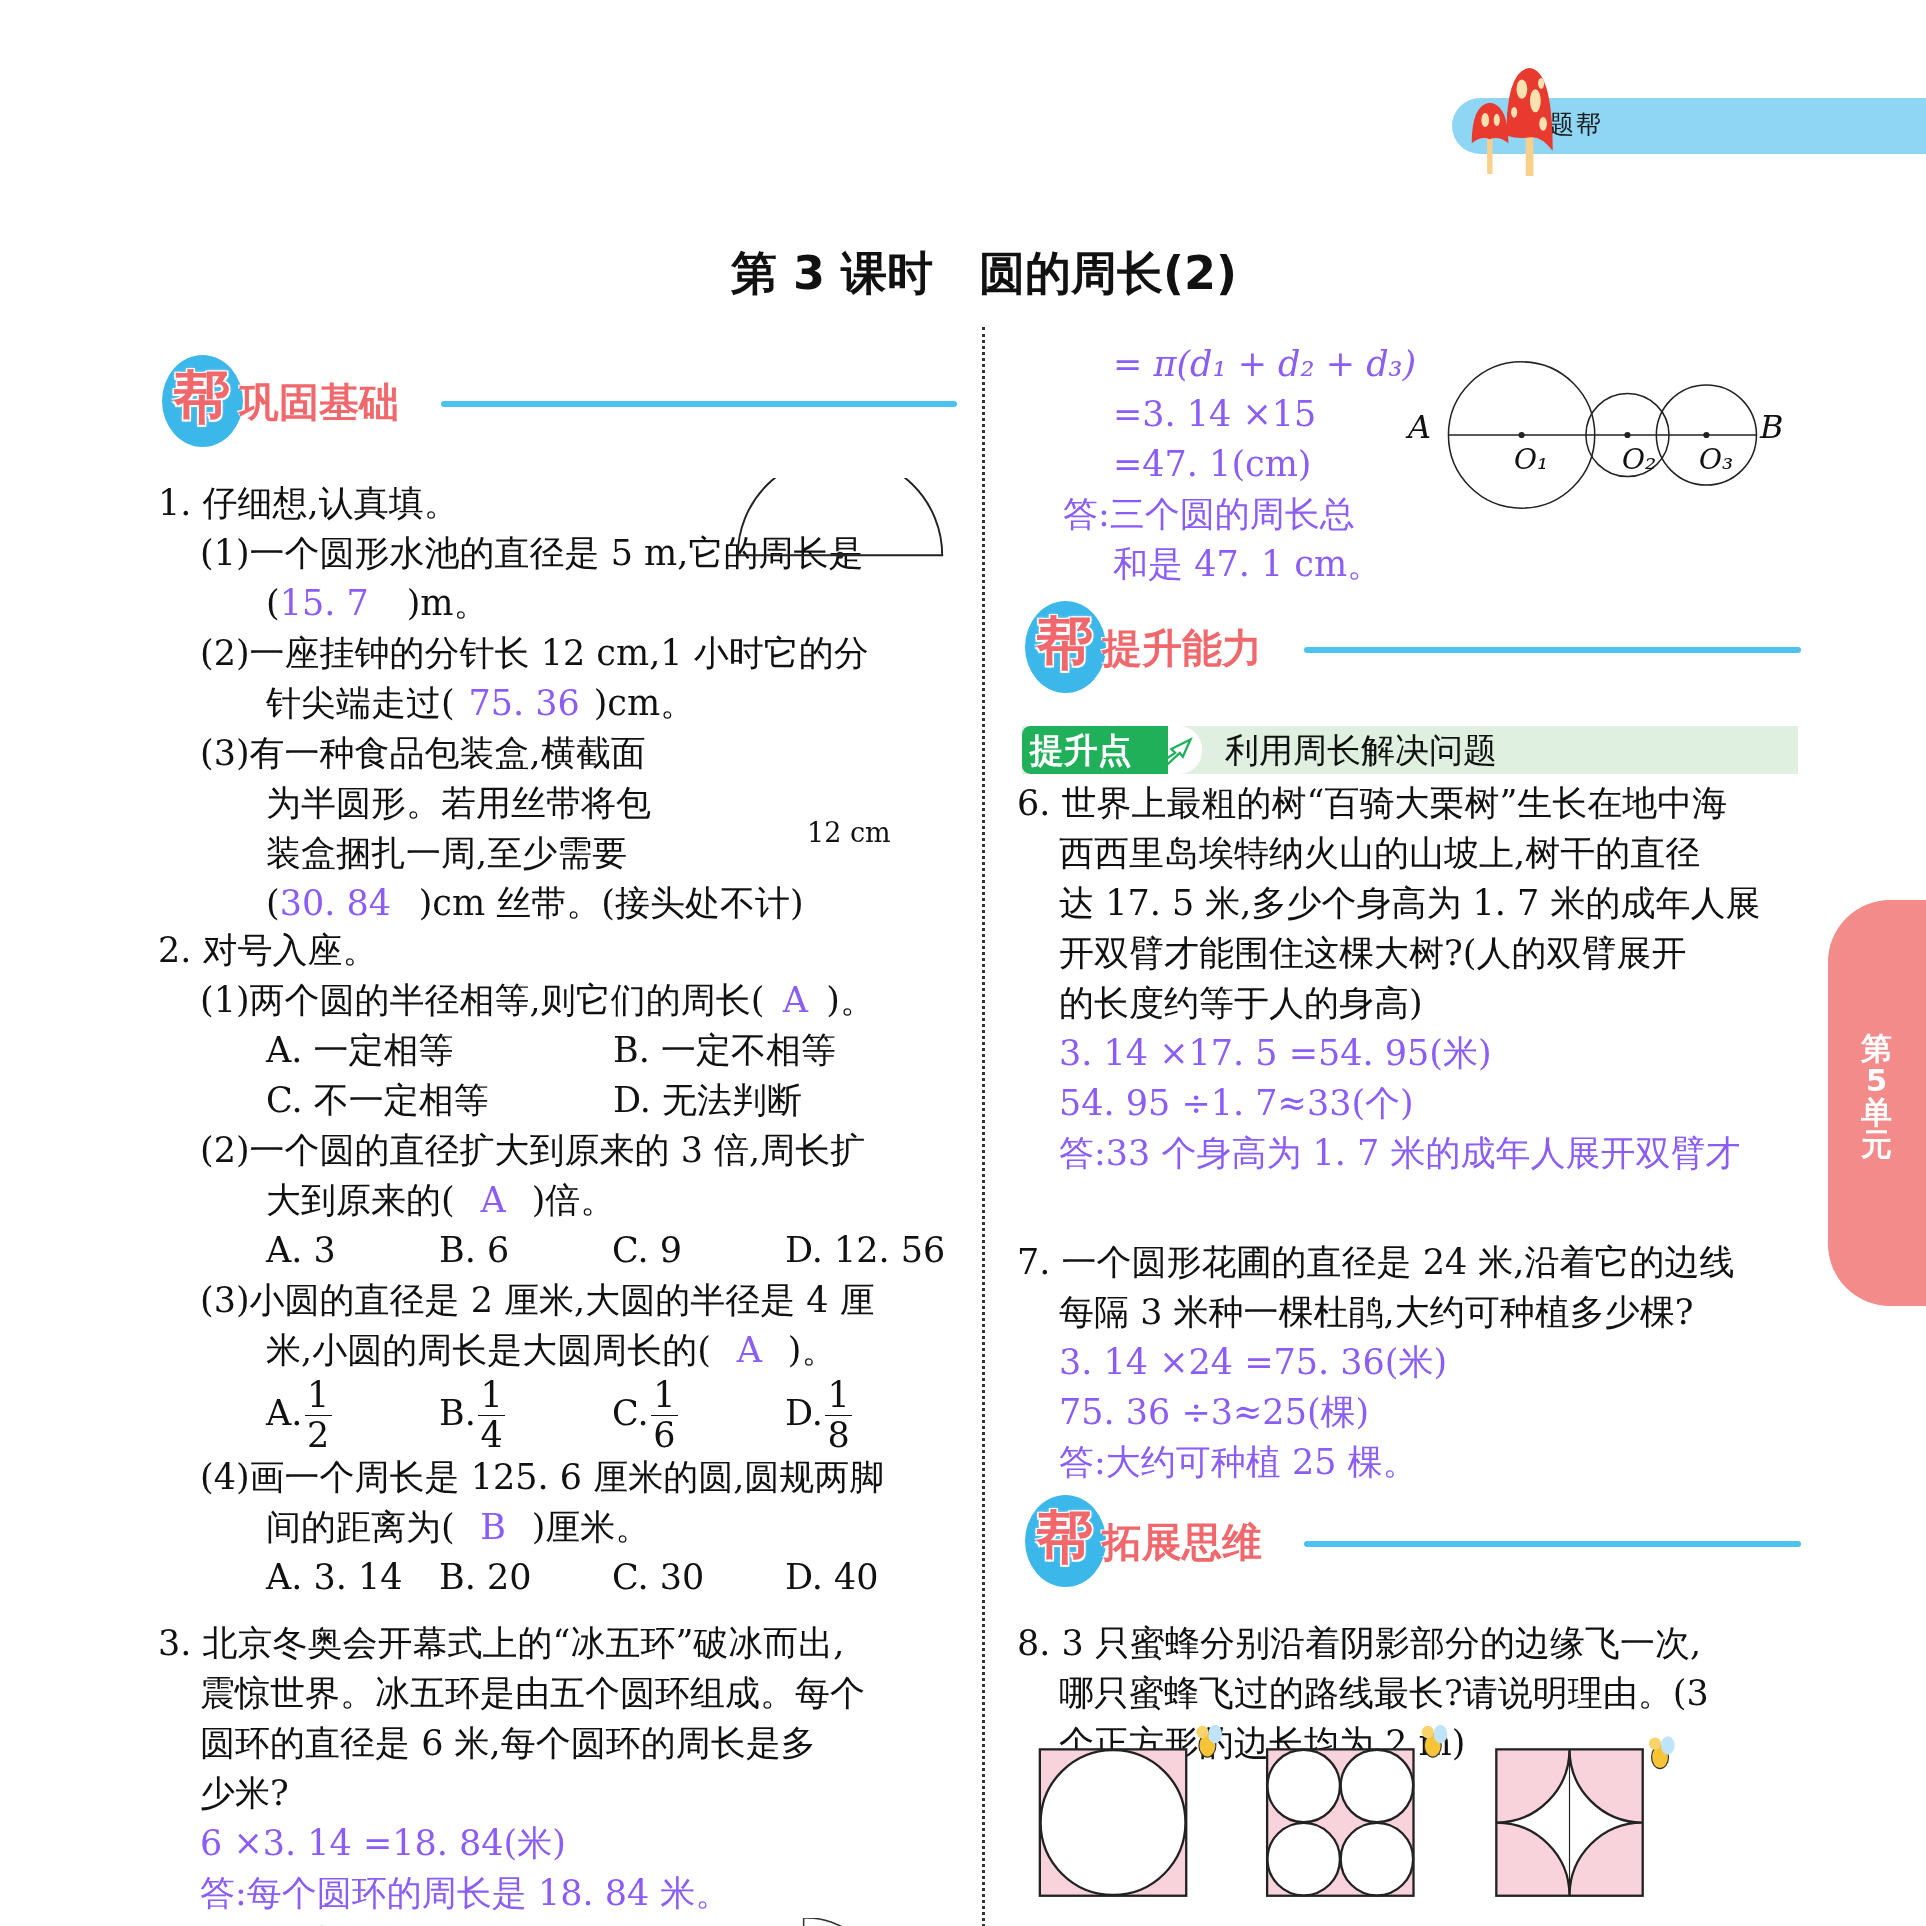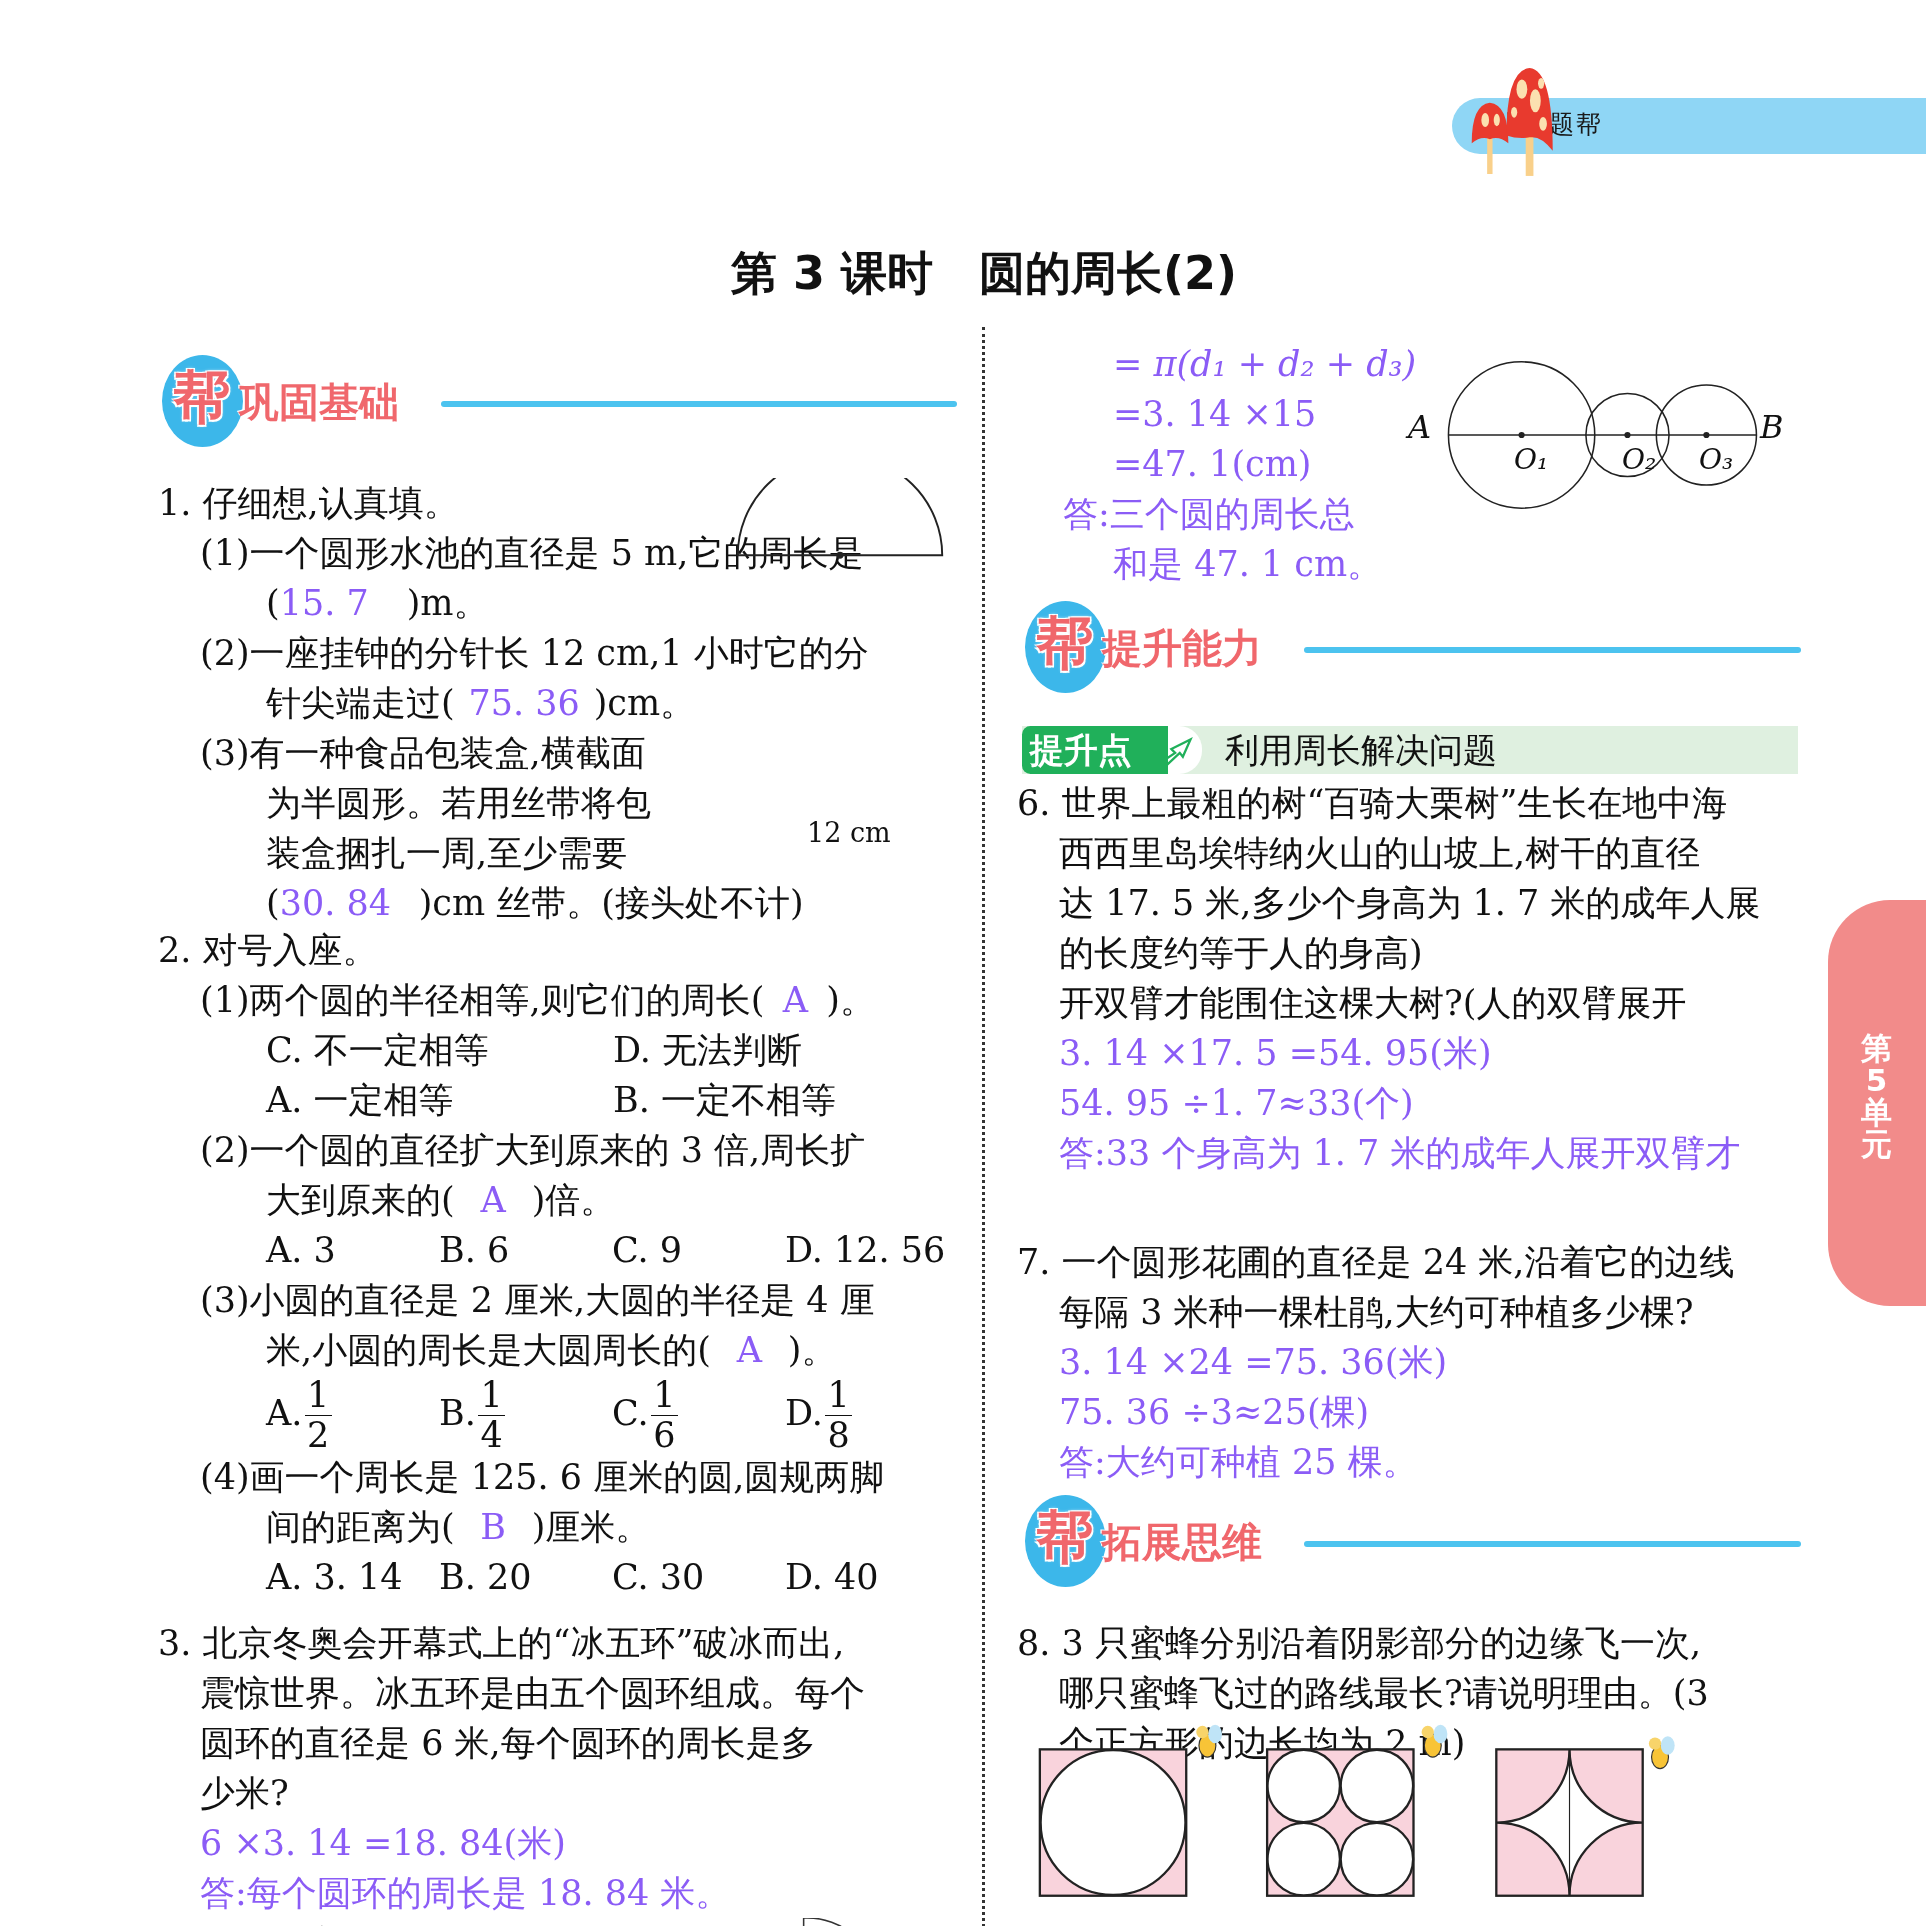--- a/index.html
+++ b/index.html
@@ -89,22 +89,22 @@
 </div>
 <svg class="abs" style="left:732px;top:478px" width="216" height="139" viewBox="0 0 560 360">
   <path d="M15 200 A265 260 0 0 1 545 200 Z" fill="none" stroke="#222" stroke-width="5"></path>
   <circle cx="280" cy="200" r="9" fill="#222"></circle>
 </svg>
 <div class="abs" style="left:807px;top:817px;font-size:27px">12 cm</div>
 
 <div class="abs" style="left:158px;top:925px;width:809px">
   <div class="t">2. 对号入座。</div>
   <div class="t" style="padding-left:42px"><span>(1)两个圆的半径相等,则它们的周长(</span><span class="pink" style="display:inline-block;width:62px;text-align:center">A</span><span>)。</span></div>
+  <div class="t" style="padding-left:108px"><span style="display:inline-block;width:347px">A. 一定相等</span><span>B. 一定不相等</span></div>
   <div class="t" style="padding-left:108px"><span style="display:inline-block;width:347px">C. 不一定相等</span><span>D. 无法判断</span></div>
-  <div class="t" style="padding-left:108px"><span style="display:inline-block;width:347px">A. 一定相等</span><span>B. 一定不相等</span></div>
   <div class="t" style="padding-left:42px">(2)一个圆的直径扩大到原来的 3 倍,周长扩</div>
   <div class="t" style="padding-left:108px"><span>大到原来的(</span><span class="pink" style="display:inline-block;width:77px;text-align:center">A</span><span>)倍。</span></div>
   <div class="t" style="padding-left:108px"><span style="display:inline-block;width:173px">A. 3</span><span style="display:inline-block;width:173px">B. 6</span><span style="display:inline-block;width:173px">C. 9</span><span>D. 12. 56</span></div>
   <div class="t" style="padding-left:42px">(3)小圆的直径是 2 厘米,大圆的半径是 4 厘</div>
   <div class="t" style="padding-left:108px"><span>米,小圆的周长是大圆周长的(</span><span class="pink" style="display:inline-block;width:77px;text-align:center">A</span><span>)。</span></div>
   <div class="t" style="padding-left:108px;height:77px;line-height:77px">
     <span style="display:inline-block;width:173px"><span>A.</span><span class="frac"><span class="num">1</span><span class="den">2</span></span></span><span style="display:inline-block;width:173px"><span>B.</span><span class="frac"><span class="num">1</span><span class="den">4</span></span></span><span style="display:inline-block;width:173px"><span>C.</span><span class="frac"><span class="num">1</span><span class="den">6</span></span></span><span><span>D.</span><span class="frac"><span class="num">1</span><span class="den">8</span></span></span>
   </div>
   <div class="t" style="padding-left:42px">(4)画一个周长是 125. 6 厘米的圆,圆规两脚</div>
   <div class="t" style="padding-left:108px"><span>间的距离为(</span><span class="pink" style="display:inline-block;width:77px;text-align:center">B</span><span>)厘米。</span></div>
@@ -167,22 +167,22 @@
       <path d="M20 90 L50 70 L40 60 L90 35 L70 80 L62 70 L30 100Z" fill="none" stroke="#20b05a" stroke-width="6"></path>
     </svg>
 </div>
 <div class="abs tip-badge">提升点</div>
 <div class="abs tip-text">利用周长解决问题</div>
 
 <div class="abs" style="left:1017px;top:778px">
   <div class="t">6. 世界上最粗的树“百骑大栗树”生长在地中海</div>
   <div class="t" style="padding-left:42px">西西里岛埃特纳火山的山坡上,树干的直径</div>
   <div class="t" style="padding-left:42px">达 17. 5 米,多少个身高为 1. 7 米的成年人展</div>
+  <div class="t" style="padding-left:42px">开双臂才能围住这棵大树?(人的双臂展开</div>
   <div class="t" style="padding-left:42px">的长度约等于人的身高)</div>
-  <div class="t" style="padding-left:42px">开双臂才能围住这棵大树?(人的双臂展开</div>
   <div class="t pink" style="padding-left:42px">3. 14 ×17. 5 =54. 95(米)</div>
   <div class="t pink" style="padding-left:42px">54. 95 ÷1. 7≈33(个)</div>
   <div class="t pink" style="padding-left:42px">答:33 个身高为 1. 7 米的成年人展开双臂才</div>
 </div>
 
 <div class="abs" style="left:1017px;top:1237px">
   <div class="t">7. 一个圆形花圃的直径是 24 米,沿着它的边线</div>
   <div class="t" style="padding-left:42px">每隔 3 米种一棵杜鹃,大约可种植多少棵?</div>
   <div class="t pink" style="padding-left:42px">3. 14 ×24 =75. 36(米)</div>
   <div class="t pink" style="padding-left:42px">75. 36 ÷3≈25(棵)</div>

